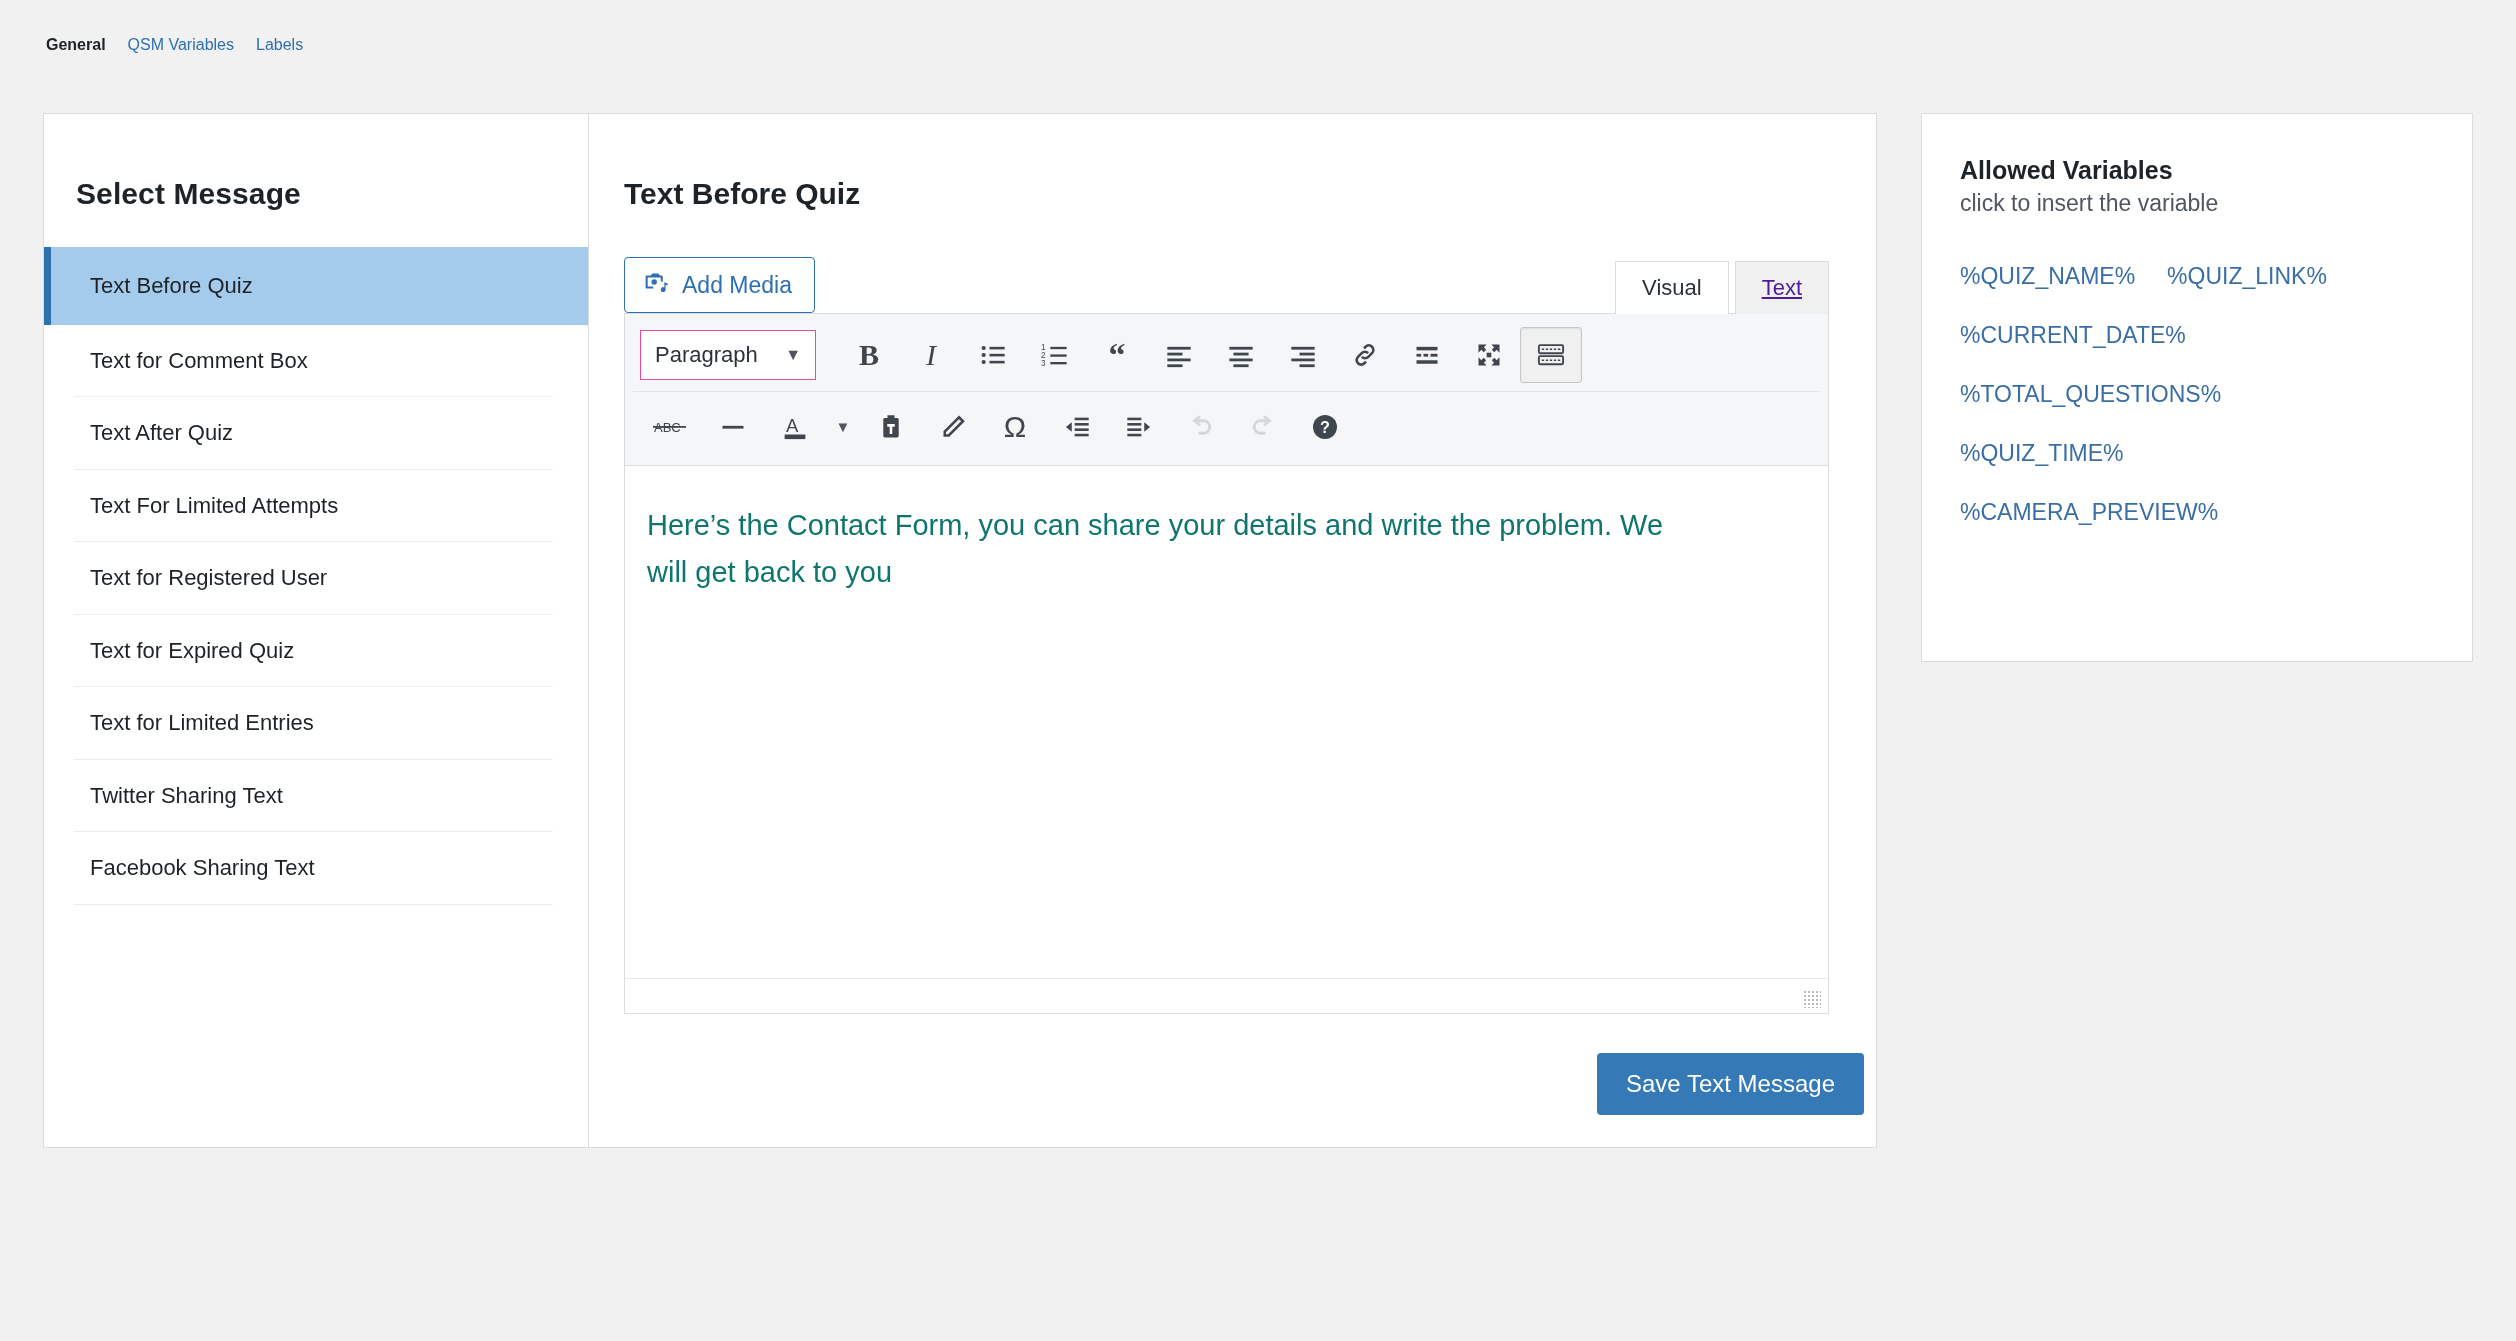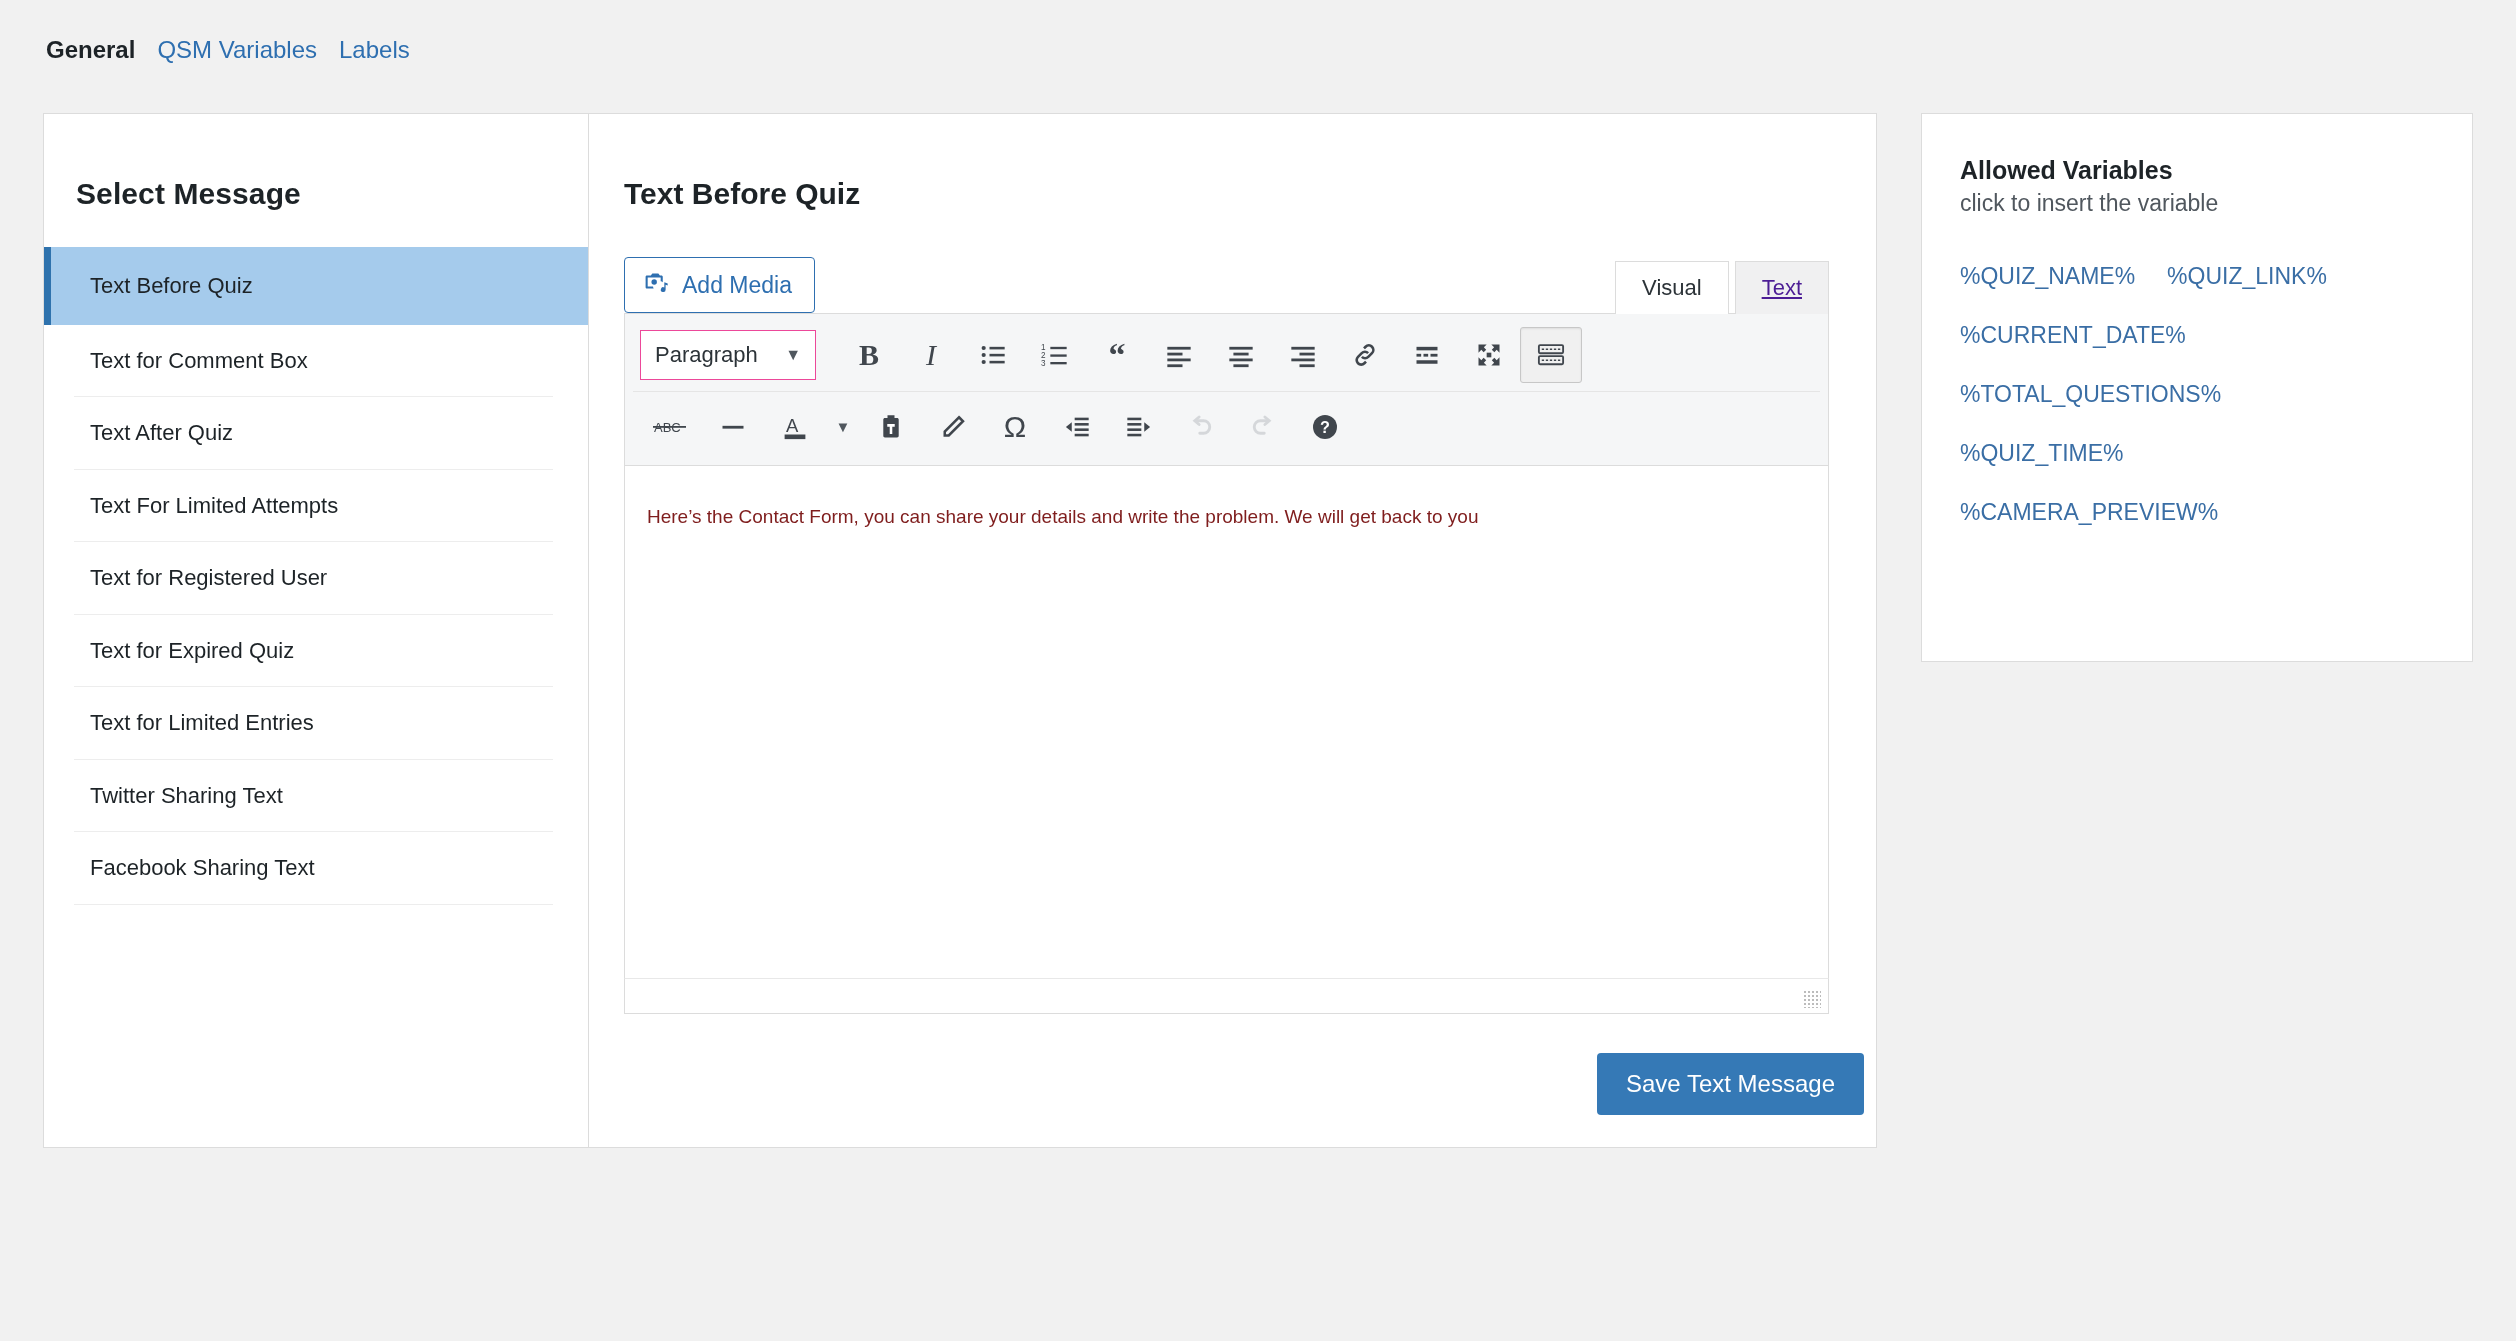--- a/index.html
+++ b/index.html
@@ -12,21 +12,21 @@
   }
 
   
   .nav-tabs {
     position: absolute;
     left: 46px; top: 36px;
     display: flex; align-items: baseline;
     gap: 22px;
   }
   .nav-tab {
-    font-size: 24px;
+    font-size: 16px;
     color: #2e6fb0;
     cursor: pointer;
     white-space: nowrap;
   }
   .nav-tab.active {
     color: #1d2327;
     font-weight: bold;
   }
 
   
@@ -207,23 +207,23 @@
   
   .edit-area {
     border: 1px solid #dcdcdc;
     border-top: none;
     background: #fff;
     height: 513px;
     padding: 36px 30px 0 22px;
     position: relative;
   }
   .edit-text {
-    font-size: 19px;
+    font-size: 29px;
     line-height: 1.63;
-    color: #7f1d1d;
+    color: #0f766e;
     max-width: 1060px;
     font-family: "Liberation Sans", sans-serif;
   }
   .edit-statusbar {
     position: absolute;
     left: -1px; right: -1px; bottom: -36px;
     height: 36px;
     border: 1px solid #dcdcdc;
     border-top: 1px solid #e8e8e8;
     background: #fff;

